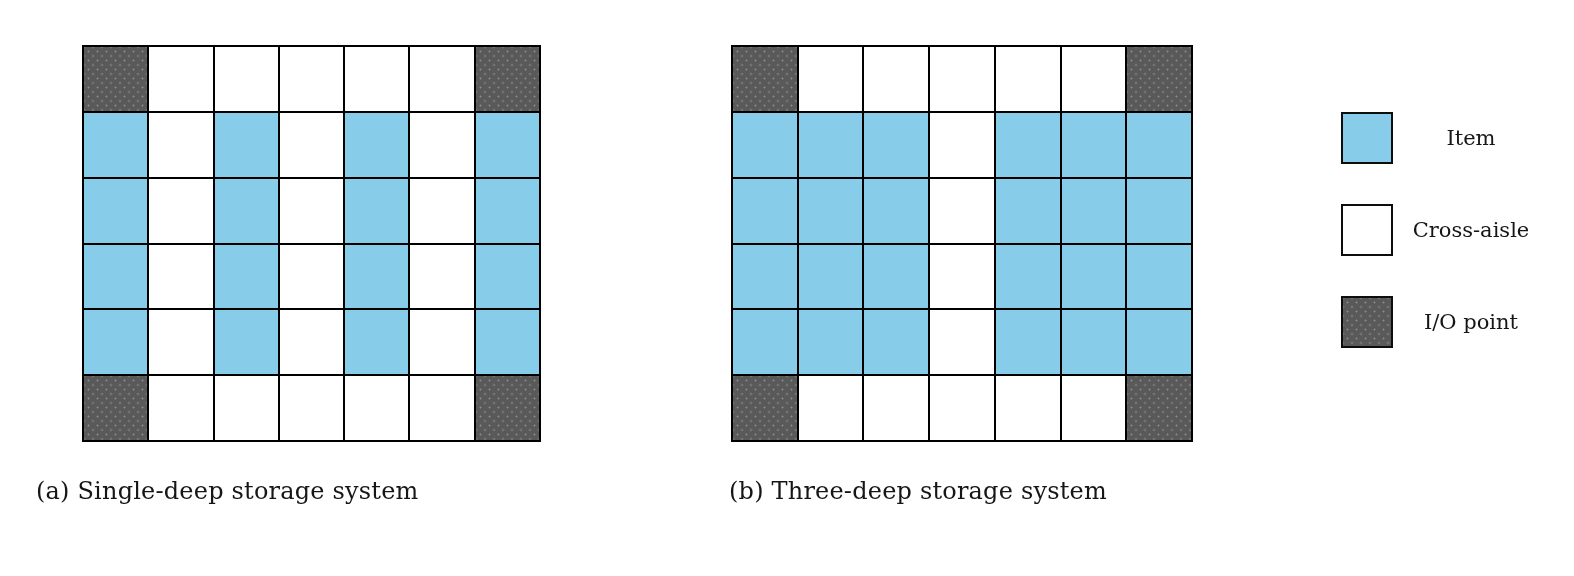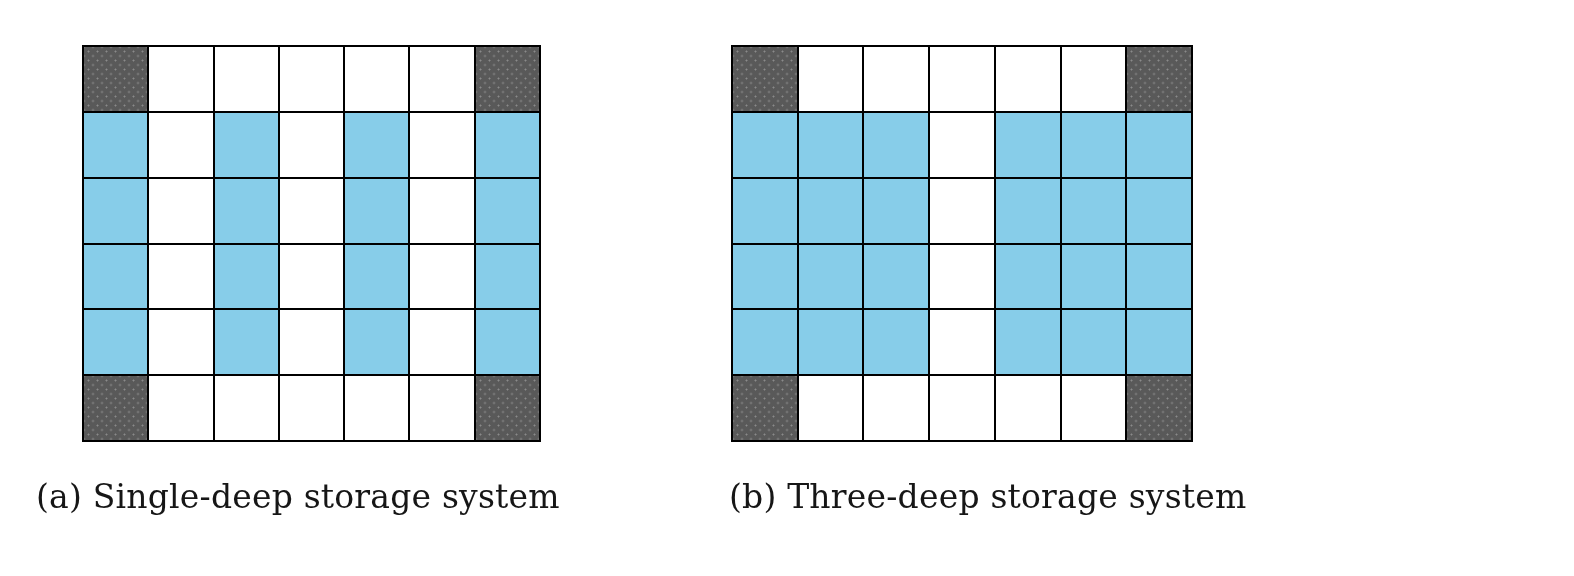--- a/index.html
+++ b/index.html
@@ -31,21 +31,21 @@
       radial-gradient(var(--io-dot-color) 0.9px, rgba(0,0,0,0) 1.1px),
       radial-gradient(var(--io-dot-color) 0.9px, rgba(0,0,0,0) 1.1px);
     background-size: 9px 9px, 9px 9px;
     background-position: 0 0, 4.5px 4.5px;
   }
 
   
   .caption {
     position: absolute;
     top: 477px;
-    font-size: 33px;
+    font-size: 24px;
     letter-spacing: 0.2px;
     white-space: nowrap;
     color: #161616;
     text-align: right;
   }
   .caption.cap-a { left: 36px; }
   .caption.cap-b { left: 710px; margin-left: 19px; }
 
   
   .legend { position: absolute; left: 1341px; top: 112px; }
@@ -165,14 +165,28 @@
       <div class="cell aisle"></div>
       <div class="cell aisle"></div>
       <div class="cell aisle"></div>
       <div class="cell io"></div>
     </div>
 
   <div class="caption cap-a">(a) Single-deep storage system</div>
 
   <div class="caption cap-b">(b) Three-deep storage system</div>
 
+  <div class="legend">
+    <div class="legend-row">
+      <span class="swatch item"></span>
+      <span class="legend-label">Item</span>
+    </div>
+    <div class="legend-row">
+      <span class="swatch aisle"></span>
+      <span class="legend-label">Cross-aisle</span>
+    </div>
+    <div class="legend-row">
+      <span class="swatch io"></span>
+      <span class="legend-label">I/O point</span>
+    </div>
+  </div>
 
 </div>
 
 </body></html>

